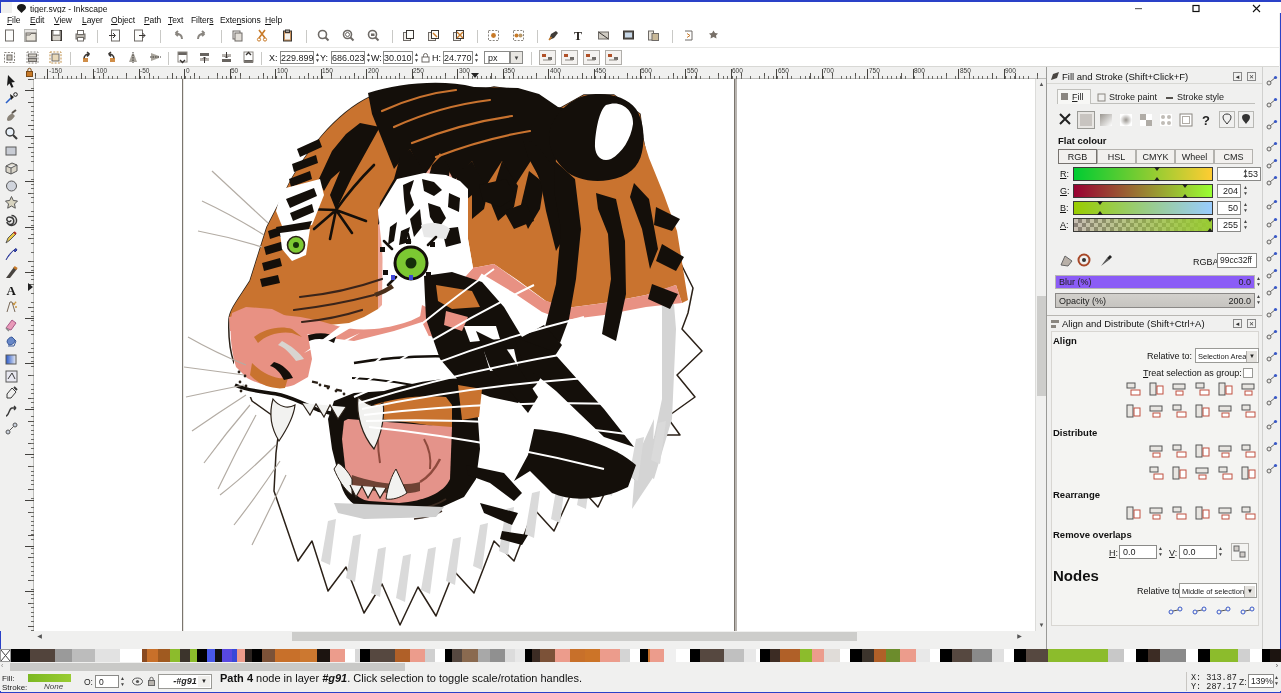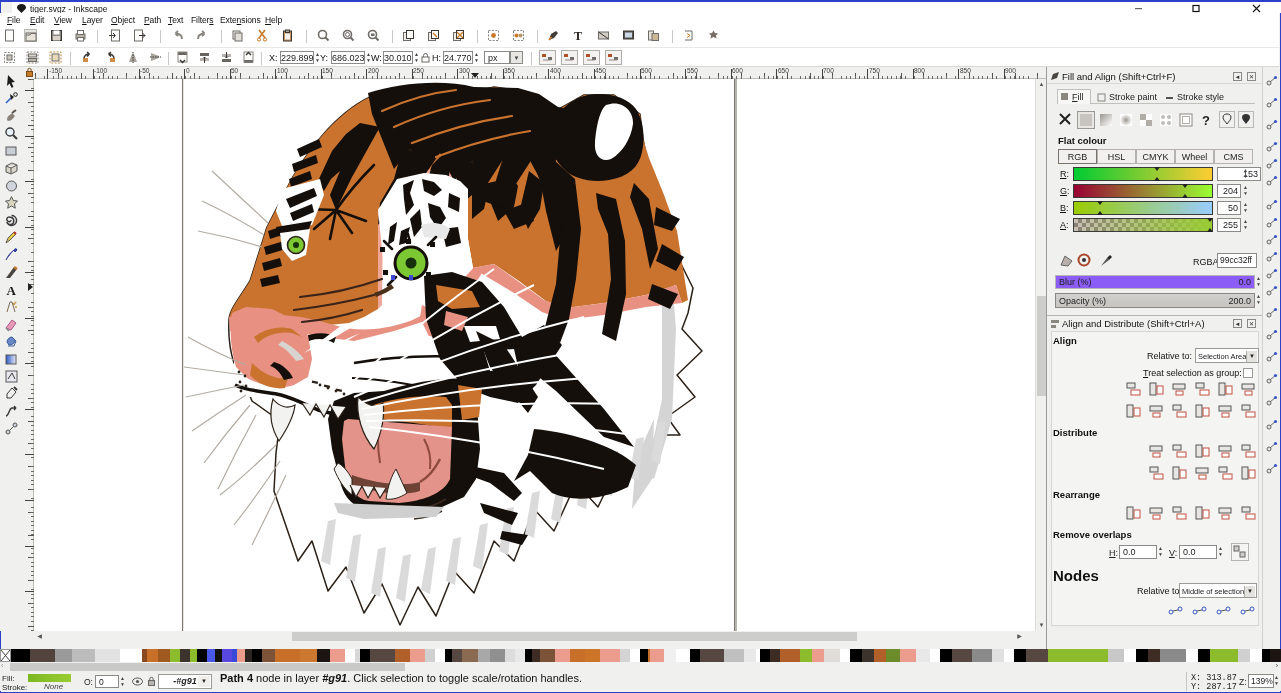--- a/index.html
+++ b/index.html
@@ -644,21 +644,21 @@
     <div style="position:absolute;left:1px;top:1px;width:9px;height:9px;font-size:6px;color:#555;text-align:center;line-height:9px">◀</div>
     <div style="position:absolute;left:981px;top:1px;width:9px;height:9px;font-size:6px;color:#555;text-align:center;line-height:9px">▶</div>
   </div>
 
 <div id="dock">
     <div style="position:absolute;left:4px;top:264px;width:208px;height:295px;background:#f4f4f2;border:1px solid #d8d6d2"></div>
     <div style="position:absolute;left:0;top:3px;width:215px;height:14px;border-bottom:1px solid #d8d8d4">
       <svg style="position:absolute;left:3px;top:1px" width="10" height="10" viewBox="0 0 10 10">
         <path d="M1,9 L3,3 L9,1 L7,7 Z" fill="#4a4642"></path>
       </svg>
-      <span style="position:absolute;left:15px;top:1px;font-size:9.5px;color:#111">Fill and Align (Shift+Ctrl+F)</span>
+      <span style="position:absolute;left:15px;top:1px;font-size:9.5px;color:#111">Fill and Stroke (Shift+Click+F)</span>
       <div style="position:absolute;left:186px;top:2px;width:9px;height:9px;border:1px solid #888;font-size:6px;line-height:8px;text-align:center;color:#333">◄</div>
       <div style="position:absolute;left:200px;top:2px;width:9px;height:9px;border:1px solid #888;font-size:6px;line-height:8px;text-align:center;color:#333">✕</div>
     </div>
     <div style="position:absolute;left:10px;top:22px;width:198px;height:15px;border-bottom:1px solid #c0c0bc">
       <div style="position:absolute;left:0;top:0;height:15px;width:34px;background:#f7f7f5;border:1px solid #c0c0bc;border-bottom:none;font-size:9px;padding:2px 0 0 14px"><u>F</u>ill</div>
       <svg style="position:absolute;left:3px;top:3px" width="9" height="9">
         <rect x="1" y="1" width="7" height="7" fill="#8a8680"></rect>
       </svg>
       <div style="position:absolute;left:36px;top:1px;height:14px;width:66px;font-size:9px;padding:2px 0 0 16px;color:#222">Stroke paint</div>
       <svg style="position:absolute;left:40px;top:4px" width="9" height="9">

